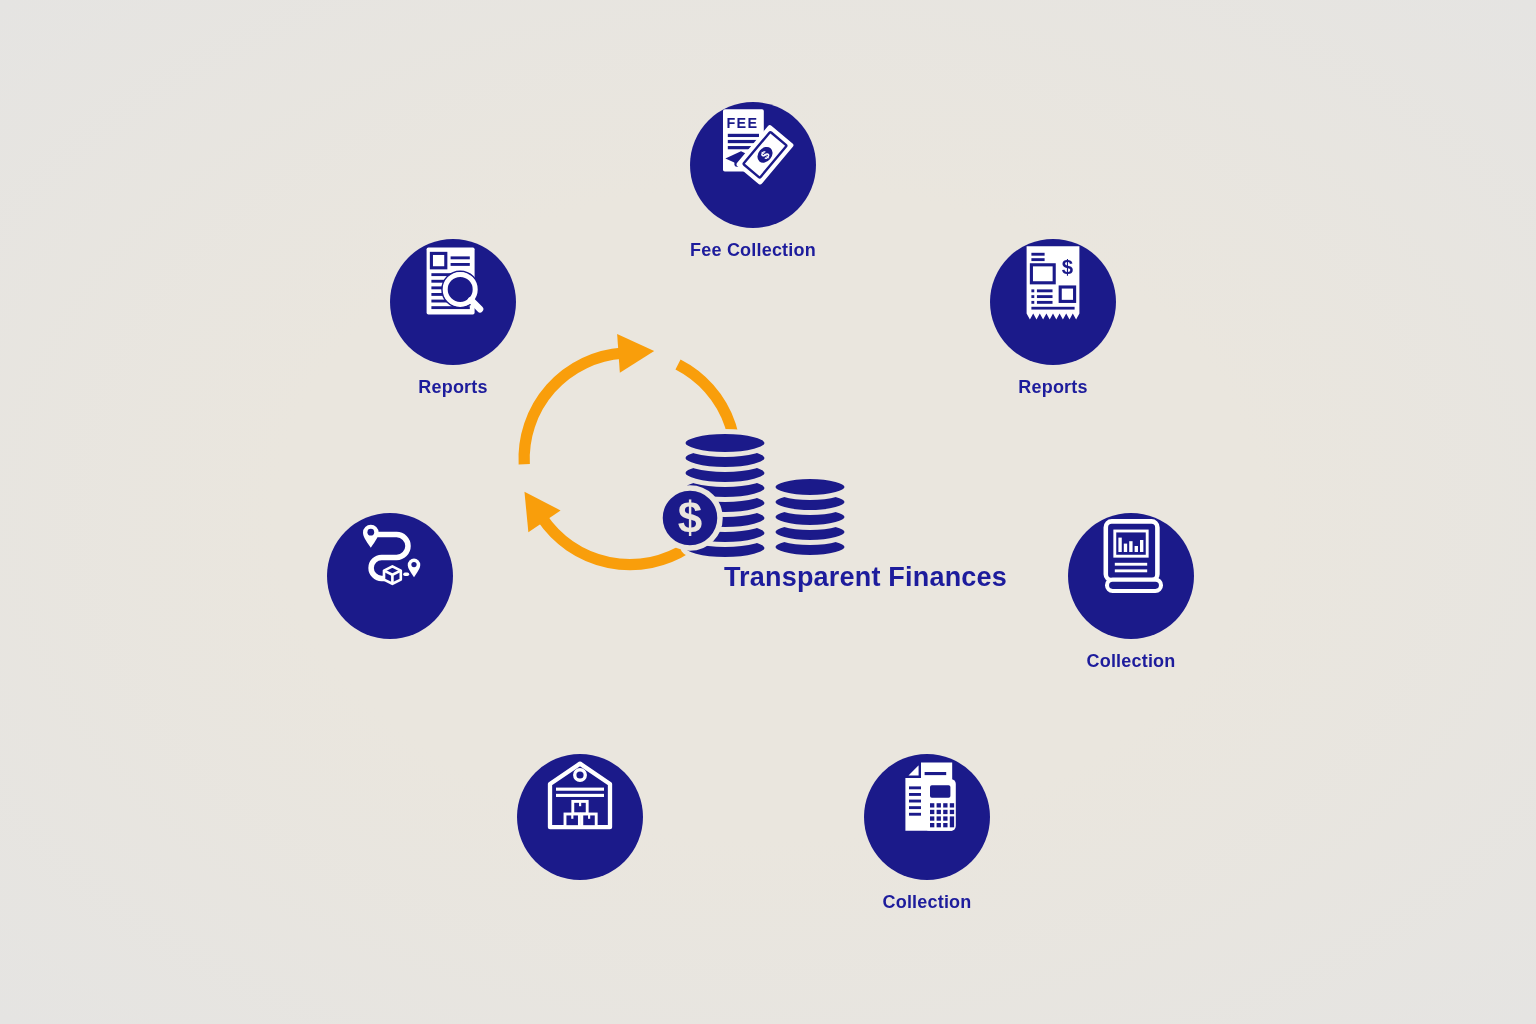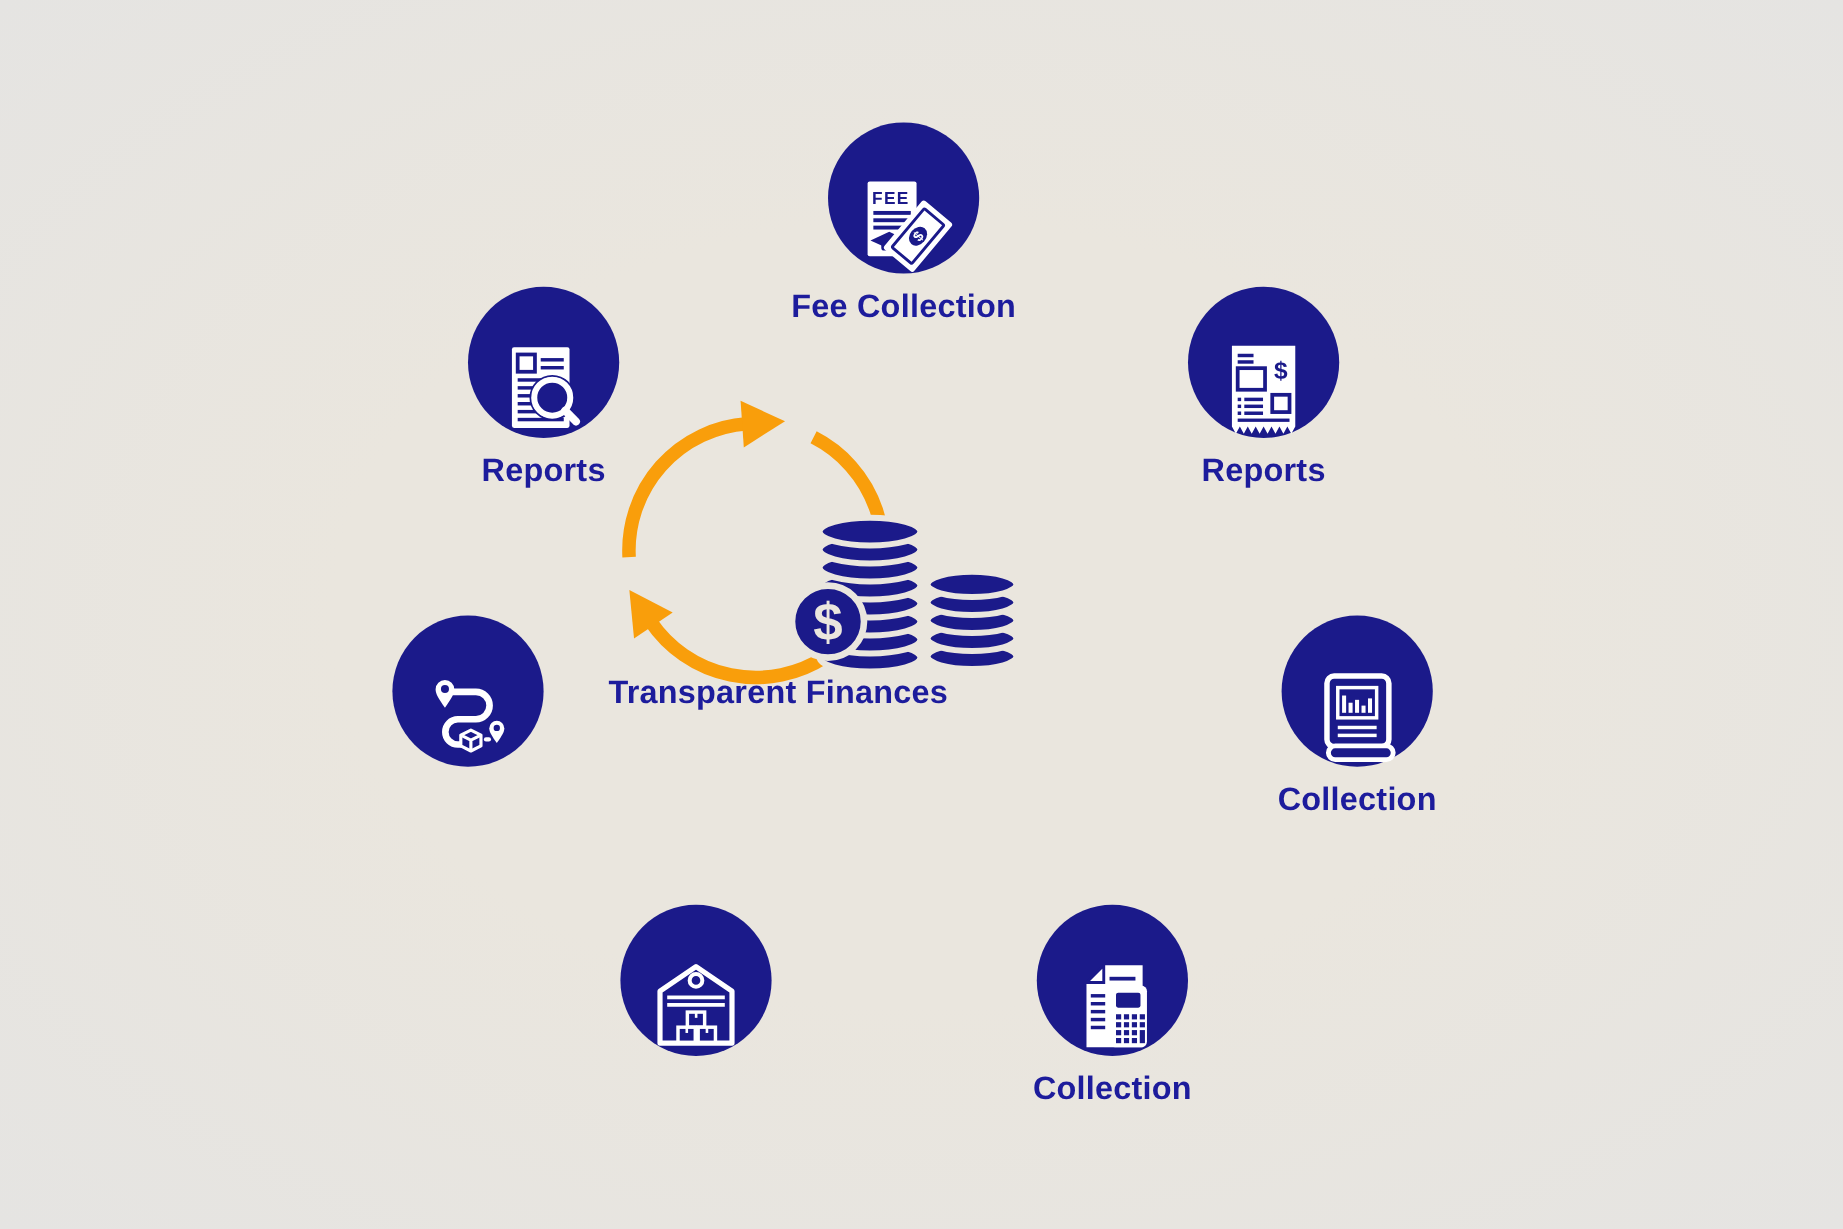--- a/index.html
+++ b/index.html
@@ -3,24 +3,24 @@
 <meta charset="utf-8">
 <style>
   html,body{margin:0;padding:0;background:#e6e4e2;}
   .canvas{
     position:relative;width:1536px;height:1024px;overflow:hidden;
     background:radial-gradient(ellipse at 50% 50%, var(--bg1,#EAE6DE) 0%, var(--bg1,#EAE6DE) 45%, var(--bg2,#E5E4E2) 100%);
     font-family:"Liberation Sans","DejaVu Sans",sans-serif;
   }
   .node{position:absolute;width:280px;display:flex;flex-direction:column;align-items:center;}
   .circle{width:126px;height:126px;border-radius:50%;background:var(--navy,#1B1A8A);
-          display:flex;align-items:flex-end;justify-content:center;}
-  .label{margin-top:12px;font-size:27px;font-weight:700;color:var(--text,#1D1C9C);
+          display:flex;align-items:flex-start;justify-content:center;}
+  .label{margin-top:12px;font-size:18px;font-weight:700;color:var(--text,#1D1C9C);
          white-space:nowrap;text-align:center;letter-spacing:.2px;}
-  .center-label{position:absolute;left:507px;top:562px;width:500px;text-align:left;
+  .center-label{position:absolute;left:507px;top:562px;width:500px;text-align:right;
          font-size:27px;font-weight:700;color:var(--text,#1D1C9C);letter-spacing:.2px;}
   .abs{position:absolute;}
   
   .fw{fill:#fff}
   .fn{fill:var(--navy,#1B1A8A)}
   .fo{fill:var(--orange,#F99E0B)}
   .so{fill:none;stroke:var(--orange,#F99E0B)}
   .sw{fill:none;stroke:#fff}
   .swn{fill:var(--navy,#1B1A8A);stroke:#fff}
   .sn{fill:none;stroke:var(--navy,#1B1A8A)}

